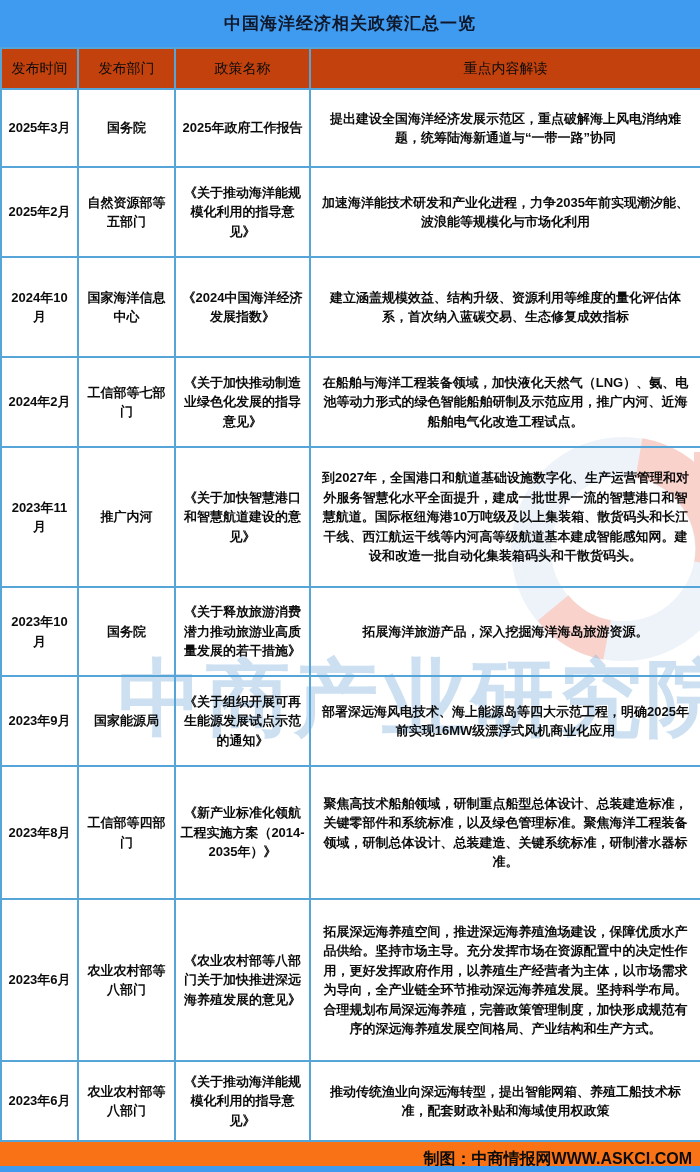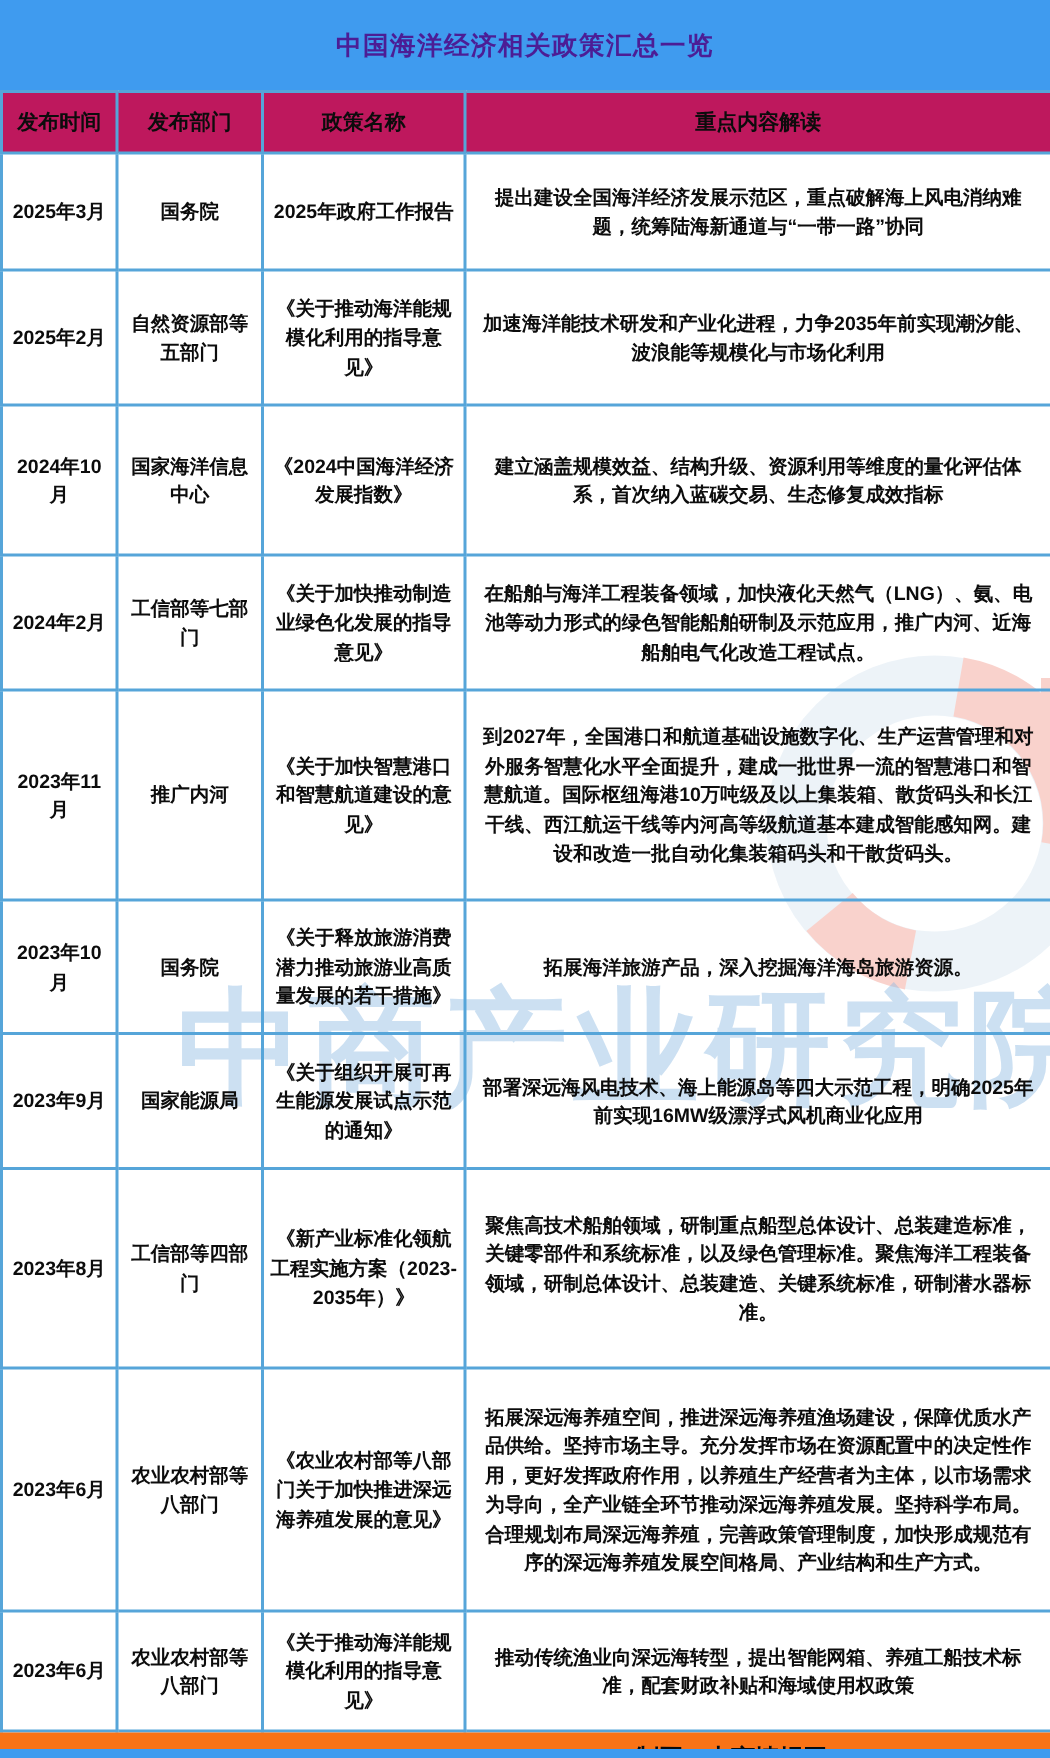--- a/index.html
+++ b/index.html
@@ -7,41 +7,41 @@
   .page {
     position:relative;
     width:700px; height:1172px;
     background:#ffffff;
     overflow:hidden;
     font-family:"Liberation Sans","DejaVu Sans",sans-serif;
     color:#101010;
   }
   .title-bar {
     position:relative; z-index:3;
-    height:60px;
+    height:47px;
     background:#3f9bef;
-    color:#4c1d95;
+    color:#0f172a;
     display:flex; align-items:center; justify-content:center;
     font-size:17px; font-weight:bold; letter-spacing:1px;text-align:right;
   }
   table.policy-table {
     position:relative; z-index:2;
     width:700px;
     border-collapse:collapse;
     table-layout:fixed;
   }
   table.policy-table col.c1 { width:77px; }
   table.policy-table col.c2 { width:97px; }
   table.policy-table col.c3 { width:135px; }
   table.policy-table col.c4 { width:391px; }
   table.policy-table th {
-    background:#be185d;
+    background:#c2410c;
     border:2px solid #56a5d9;
     height:41px;
-    font-size:14px; font-weight:bold;
+    font-size:14px; font-weight:normal;
     text-align:center;
     color:#0c0c0c;
   }
   table.policy-table td {
     border:2px solid #56a5d9;
     background:transparent;
     font-size:13px;
     font-weight:600;
     line-height:1.5;
     text-align:center;
@@ -151,21 +151,21 @@
     </tr>
         <tr style="height: 90px;">
       <td class="cell-date">2023年9月</td>
       <td class="cell-department">国家能源局</td>
       <td class="cell-policy">《关于组织开展可再生能源发展试点示范的通知》</td>
       <td class="cell-content">部署深远海风电技术、海上能源岛等四大示范工程，明确2025年前实现16MW级漂浮式风机商业化应用</td>
     </tr>
         <tr style="height: 133px;">
       <td class="cell-date">2023年8月</td>
       <td class="cell-department">工信部等四部门</td>
-      <td class="cell-policy">《新产业标准化领航工程实施方案（2023-2035年）》</td>
+      <td class="cell-policy">《新产业标准化领航工程实施方案（2014-2035年）》</td>
       <td class="cell-content">聚焦高技术船舶领域，研制重点船型总体设计、总装建造标准，关键零部件和系统标准，以及绿色管理标准。聚焦海洋工程装备领域，研制总体设计、总装建造、关键系统标准，研制潜水器标准。</td>
     </tr>
         <tr style="height: 162px;">
       <td class="cell-date">2023年6月</td>
       <td class="cell-department">农业农村部等八部门</td>
       <td class="cell-policy">《农业农村部等八部门关于加快推进深远海养殖发展的意见》</td>
       <td class="cell-content">拓展深远海养殖空间，推进深远海养殖渔场建设，保障优质水产品供给。坚持市场主导。充分发挥市场在资源配置中的决定性作用，更好发挥政府作用，以养殖生产经营者为主体，以市场需求为导向，全产业链全环节推动深远海养殖发展。坚持科学布局。合理规划布局深远海养殖，完善政策管理制度，加快形成规范有序的深远海养殖发展空间格局、产业结构和生产方式。</td>
     </tr>
         <tr style="height: 80px;">
       <td class="cell-date">2023年6月</td>

